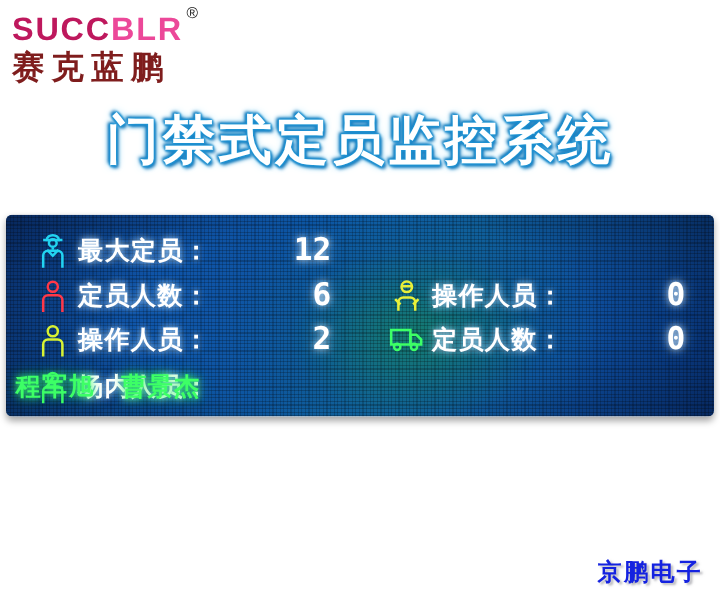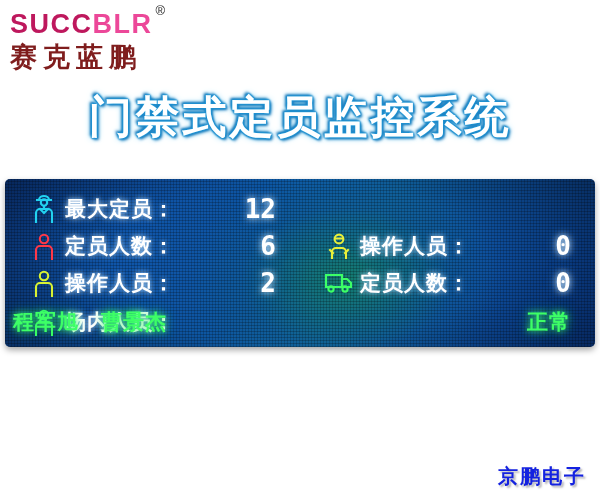--- a/index.html
+++ b/index.html
@@ -325,20 +325,19 @@
       </div>
 
     </div>
   </div>
 
   <div id="led-bottom-row">
     <div id="led-names">
       <span class="led-name">程军旭</span>
       <span class="led-name">曹景杰</span>
     </div>
-    <div id="led-status">正常</div>
   </div>
 
   <div id="led-grid"></div>
   <div id="led-vignette"></div>
 </div>
 
 <div id="footer-brand">京鹏电子</div>
 
 </body></html>

